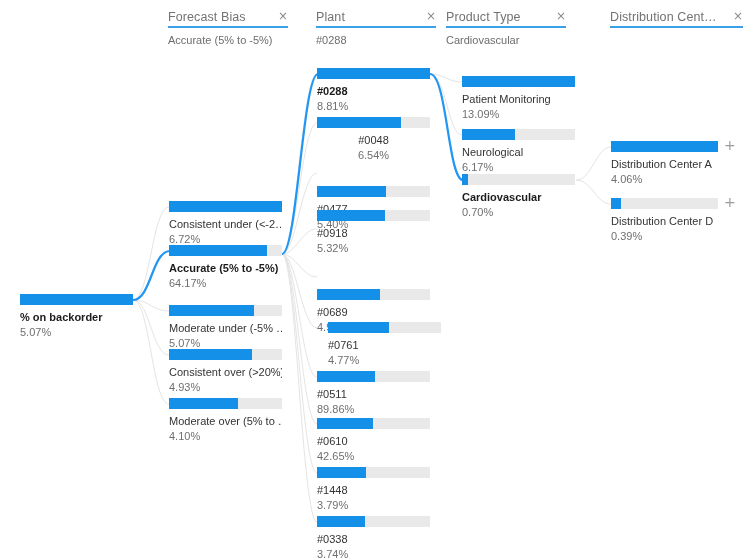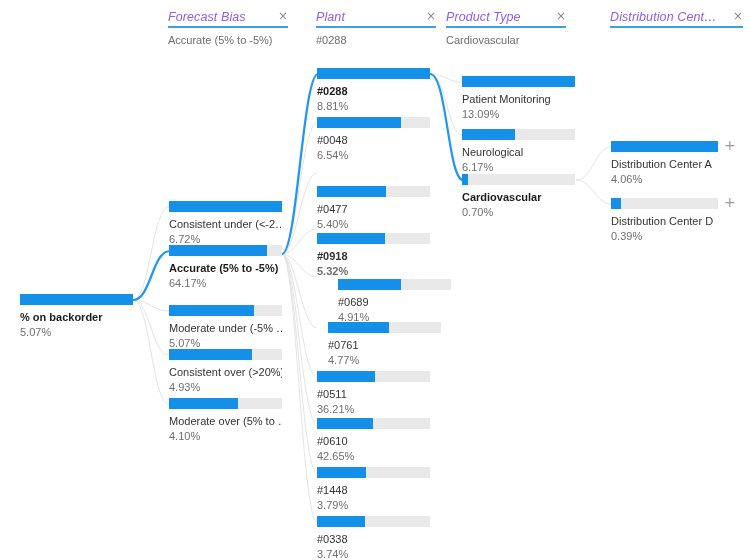--- a/index.html
+++ b/index.html
@@ -13,21 +13,21 @@
   }
   #stage{position:absolute;left:0;top:0;width:750px;height:560px;}
 
   
   #links{position:absolute;left:0;top:0;width:750px;height:560px;pointer-events:none;z-index:1;}
 
   
   .col-head{position:absolute;z-index:3;}
   .col-head .hd-row{display:flex;align-items:flex-start;justify-content:space-between;
       border-bottom:2px solid #3aa0e8;padding-bottom:2px;}
-  .col-head .hd-title{font-size:12.5px;color:#8b5cf6;white-space:nowrap;letter-spacing:.1px;font-style:italic;}
+  .col-head .hd-title{font-size:12.5px;color:#737373;white-space:nowrap;letter-spacing:.1px;}
   .col-head .hd-close{font-size:12px;color:#8a8a8a;line-height:12px;padding-left:6px;cursor:pointer;
       font-family:"DejaVu Sans",sans-serif;}
   .col-head .hd-sub{font-size:11px;color:#6d6d6d;margin-top:6px;white-space:nowrap;}
 
   
   .node{position:absolute;z-index:2;}
   .bar{position:relative;height:11px;background:#e9e9e9;border-radius:0;overflow:hidden;}
   .bar .fill{position:absolute;left:0;top:0;bottom:0;background:#1490e8;}
   .node.noTrack .bar{background:transparent;}
   .nlabel{font-size:11px;color:#333333;margin-top:6px;white-space:nowrap;overflow:hidden;
@@ -152,61 +152,61 @@
     <div class="nvalue">4.10%</div>
   </div>
 
   <div class="node sel noTrack" style="left:317px;top:68px;width:113px;">
     <div class="bar">
         <div class="fill" style="width:100%"></div>
       </div>
     <div class="nlabel">#0288</div>
     <div class="nvalue">8.81%</div>
   </div>
-  <div class="node" style="left:317px;top:117px;width:113px;">
+  <div class="node" style="left:317px;top:117px;width:113px;text-align:center;">
     <div class="bar">
         <div class="fill" style="width:74.2%"></div>
       </div>
     <div class="nlabel">#0048</div>
     <div class="nvalue">6.54%</div>
   </div>
   <div class="node" style="left:317px;top:167px;width:113px;margin-top:19px;">
     <div class="bar">
         <div class="fill" style="width:61.3%"></div>
       </div>
     <div class="nlabel">#0477</div>
     <div class="nvalue">5.40%</div>
   </div>
-  <div class="node" style="left:317px;top:233px;width:113px;font-weight:bold;">
+  <div class="node" style="left:317px;top:210px;width:113px;">
     <div class="bar">
         <div class="fill" style="width:60.4%"></div>
       </div>
     <div class="nlabel">#0918</div>
     <div class="nvalue">5.32%</div>
   </div>
-  <div class="node" style="left:317px;top:279px;width:113px;margin-left:21px;">
+  <div class="node" style="left:317px;top:289px;width:113px;">
     <div class="bar">
         <div class="fill" style="width:55.7%"></div>
       </div>
     <div class="nlabel">#0689</div>
     <div class="nvalue">4.91%</div>
   </div>
   <div class="node" style="left:328px;top:322px;width:113px;">
     <div class="bar">
         <div class="fill" style="width:54.1%"></div>
       </div>
     <div class="nlabel">#0761</div>
     <div class="nvalue">4.77%</div>
   </div>
   <div class="node" style="left:317px;top:371px;width:113px;">
     <div class="bar">
         <div class="fill" style="width:51.1%"></div>
       </div>
     <div class="nlabel">#0511</div>
-    <div class="nvalue">36.21%</div>
+    <div class="nvalue">89.86%</div>
   </div>
   <div class="node" style="left:317px;top:418px;width:113px;">
     <div class="bar">
         <div class="fill" style="width:49.3%"></div>
       </div>
     <div class="nlabel">#0610</div>
     <div class="nvalue">42.65%</div>
   </div>
   <div class="node" style="left:317px;top:467px;width:113px;">
     <div class="bar">

